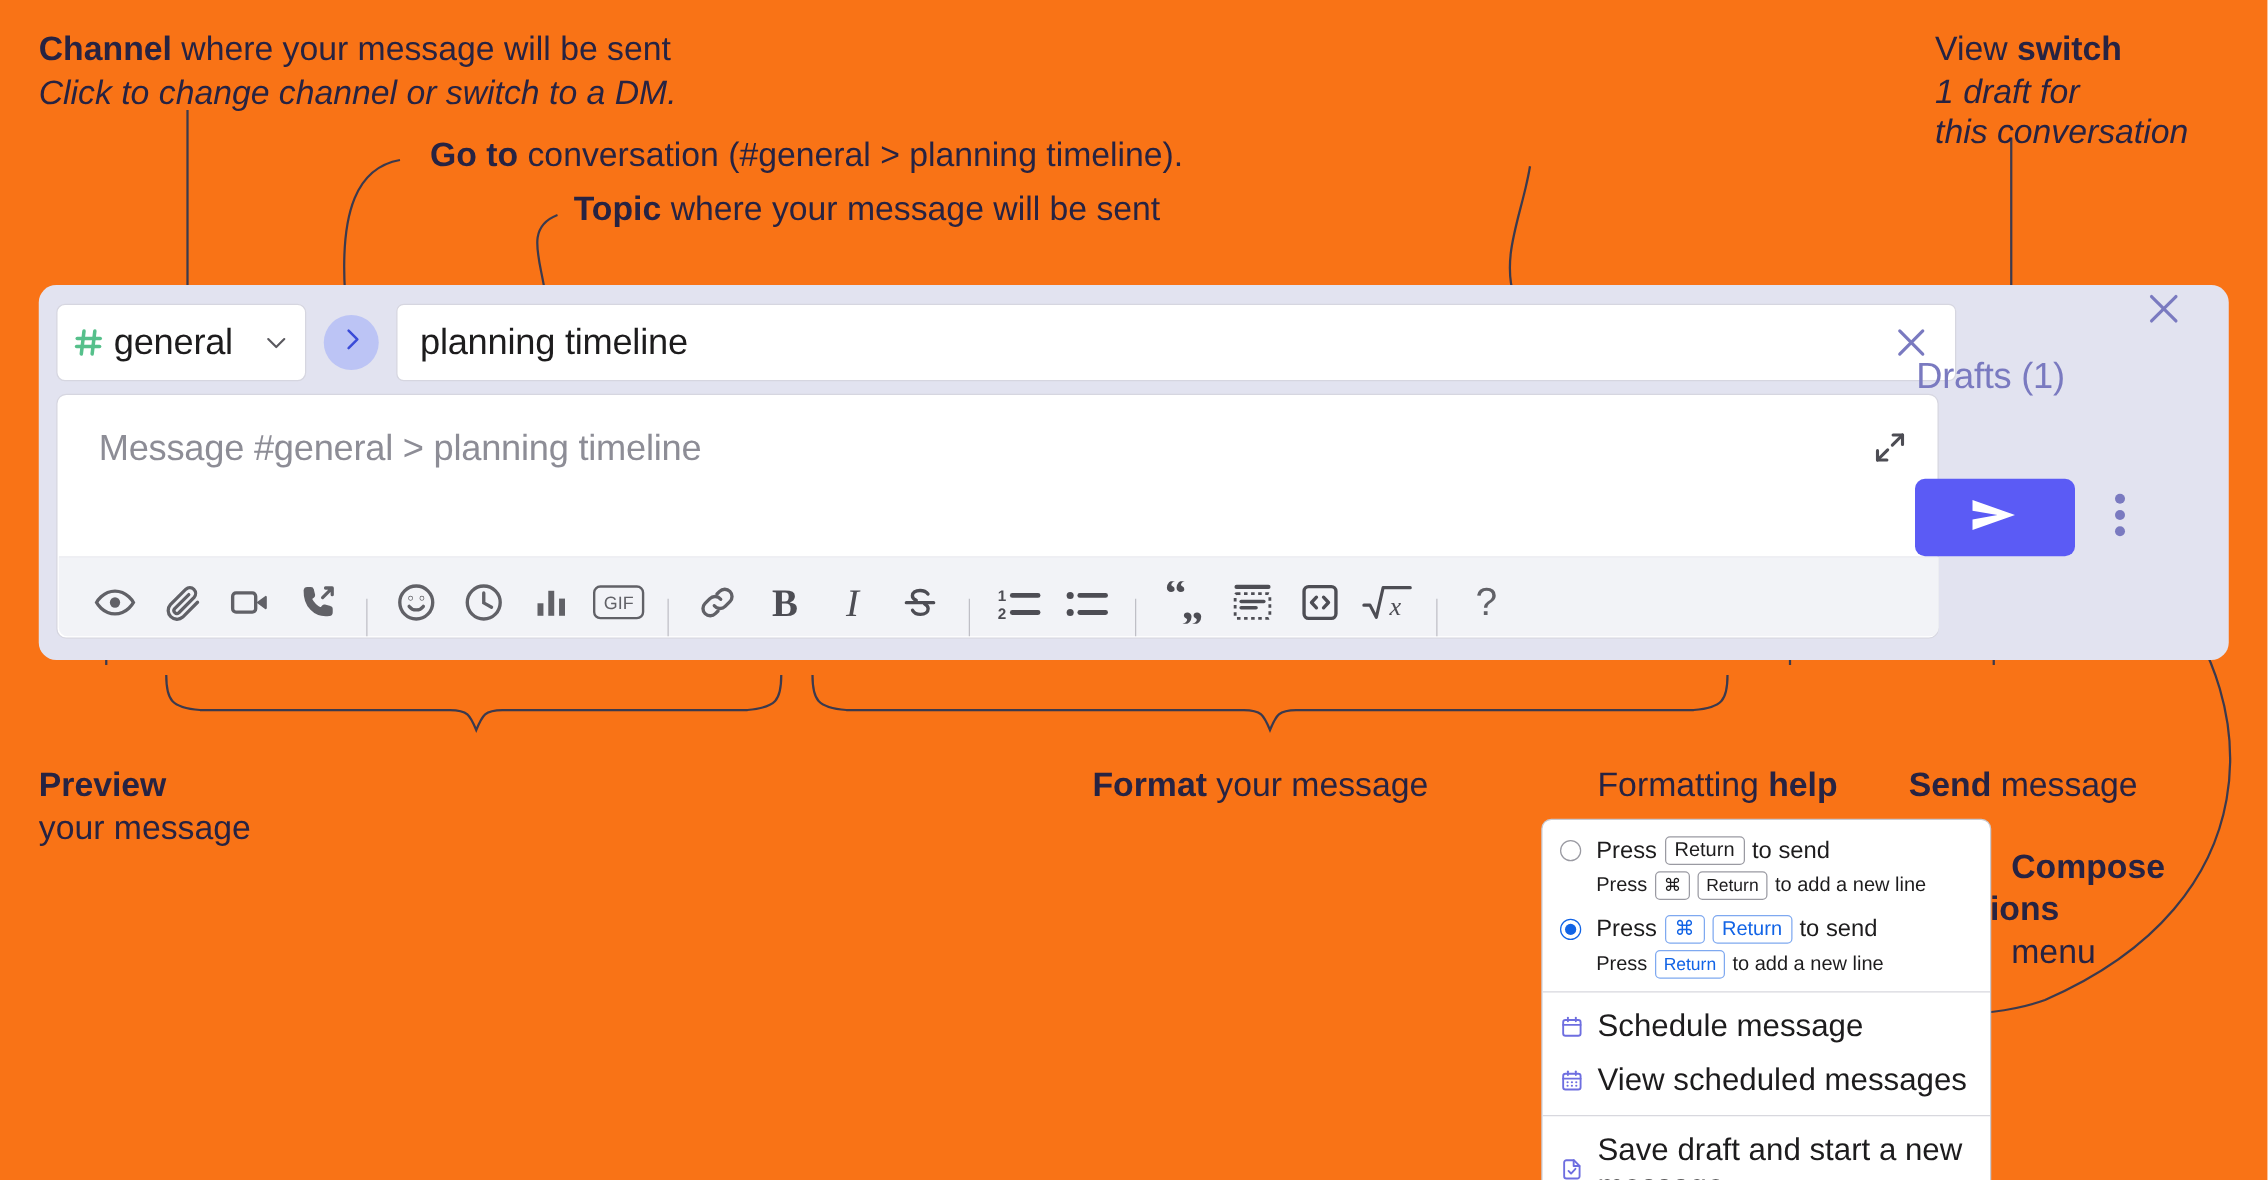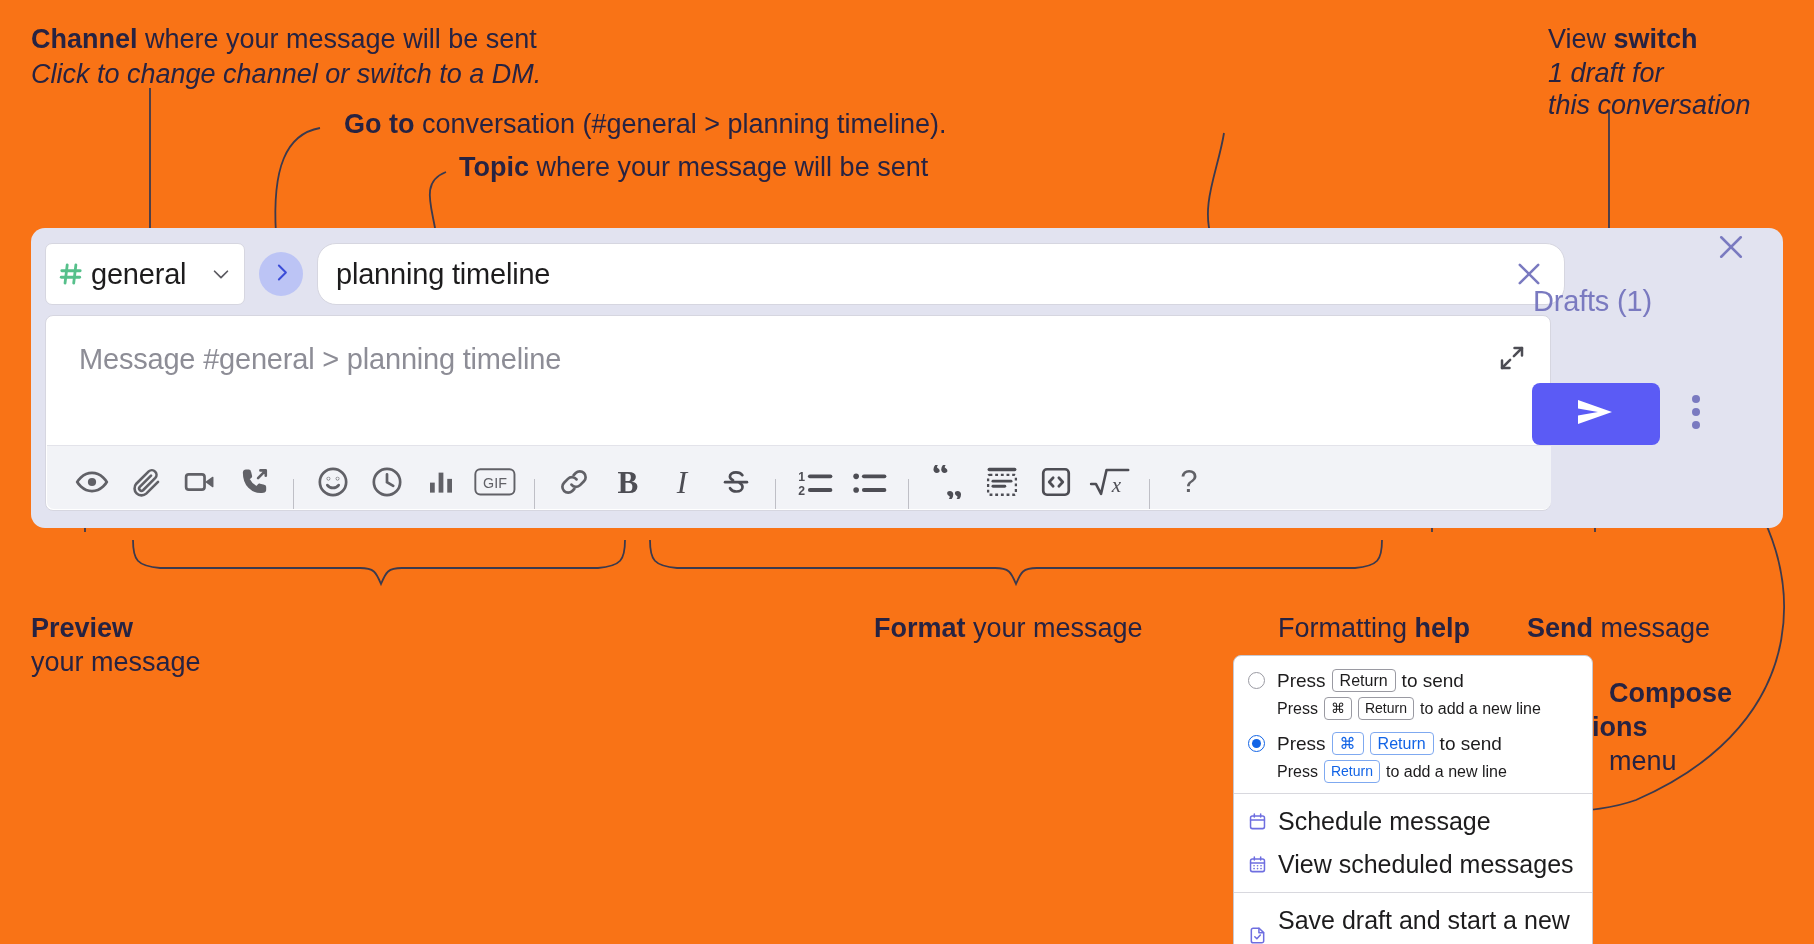--- a/index.html
+++ b/index.html
@@ -61,21 +61,21 @@
     background:#bcc4f5;
     display:flex; align-items:center; justify-content:center;
     cursor:pointer;
   }
 
   .topic-field {
     position:absolute; left:272px; top:0;
     width:1248px; height:62px;
     background:#ffffff;
     border:1px solid #d6d6e0;
-    border-radius:19px;
+    border-radius:6px;
     display:flex; align-items:center;
     padding: 0 14px 0 18px;
   }
   .topic-text { font-size:29px; color:#1d1c1d; flex:1; letter-spacing:-0.2px; }
   .topic-clear { display:flex; align-items:center; justify-content:center; width:42px; height:42px; cursor:pointer; }
 
   
   .msg-box {
     position:absolute; left:14px; top:87px;
     width:1506px; height:196px;

